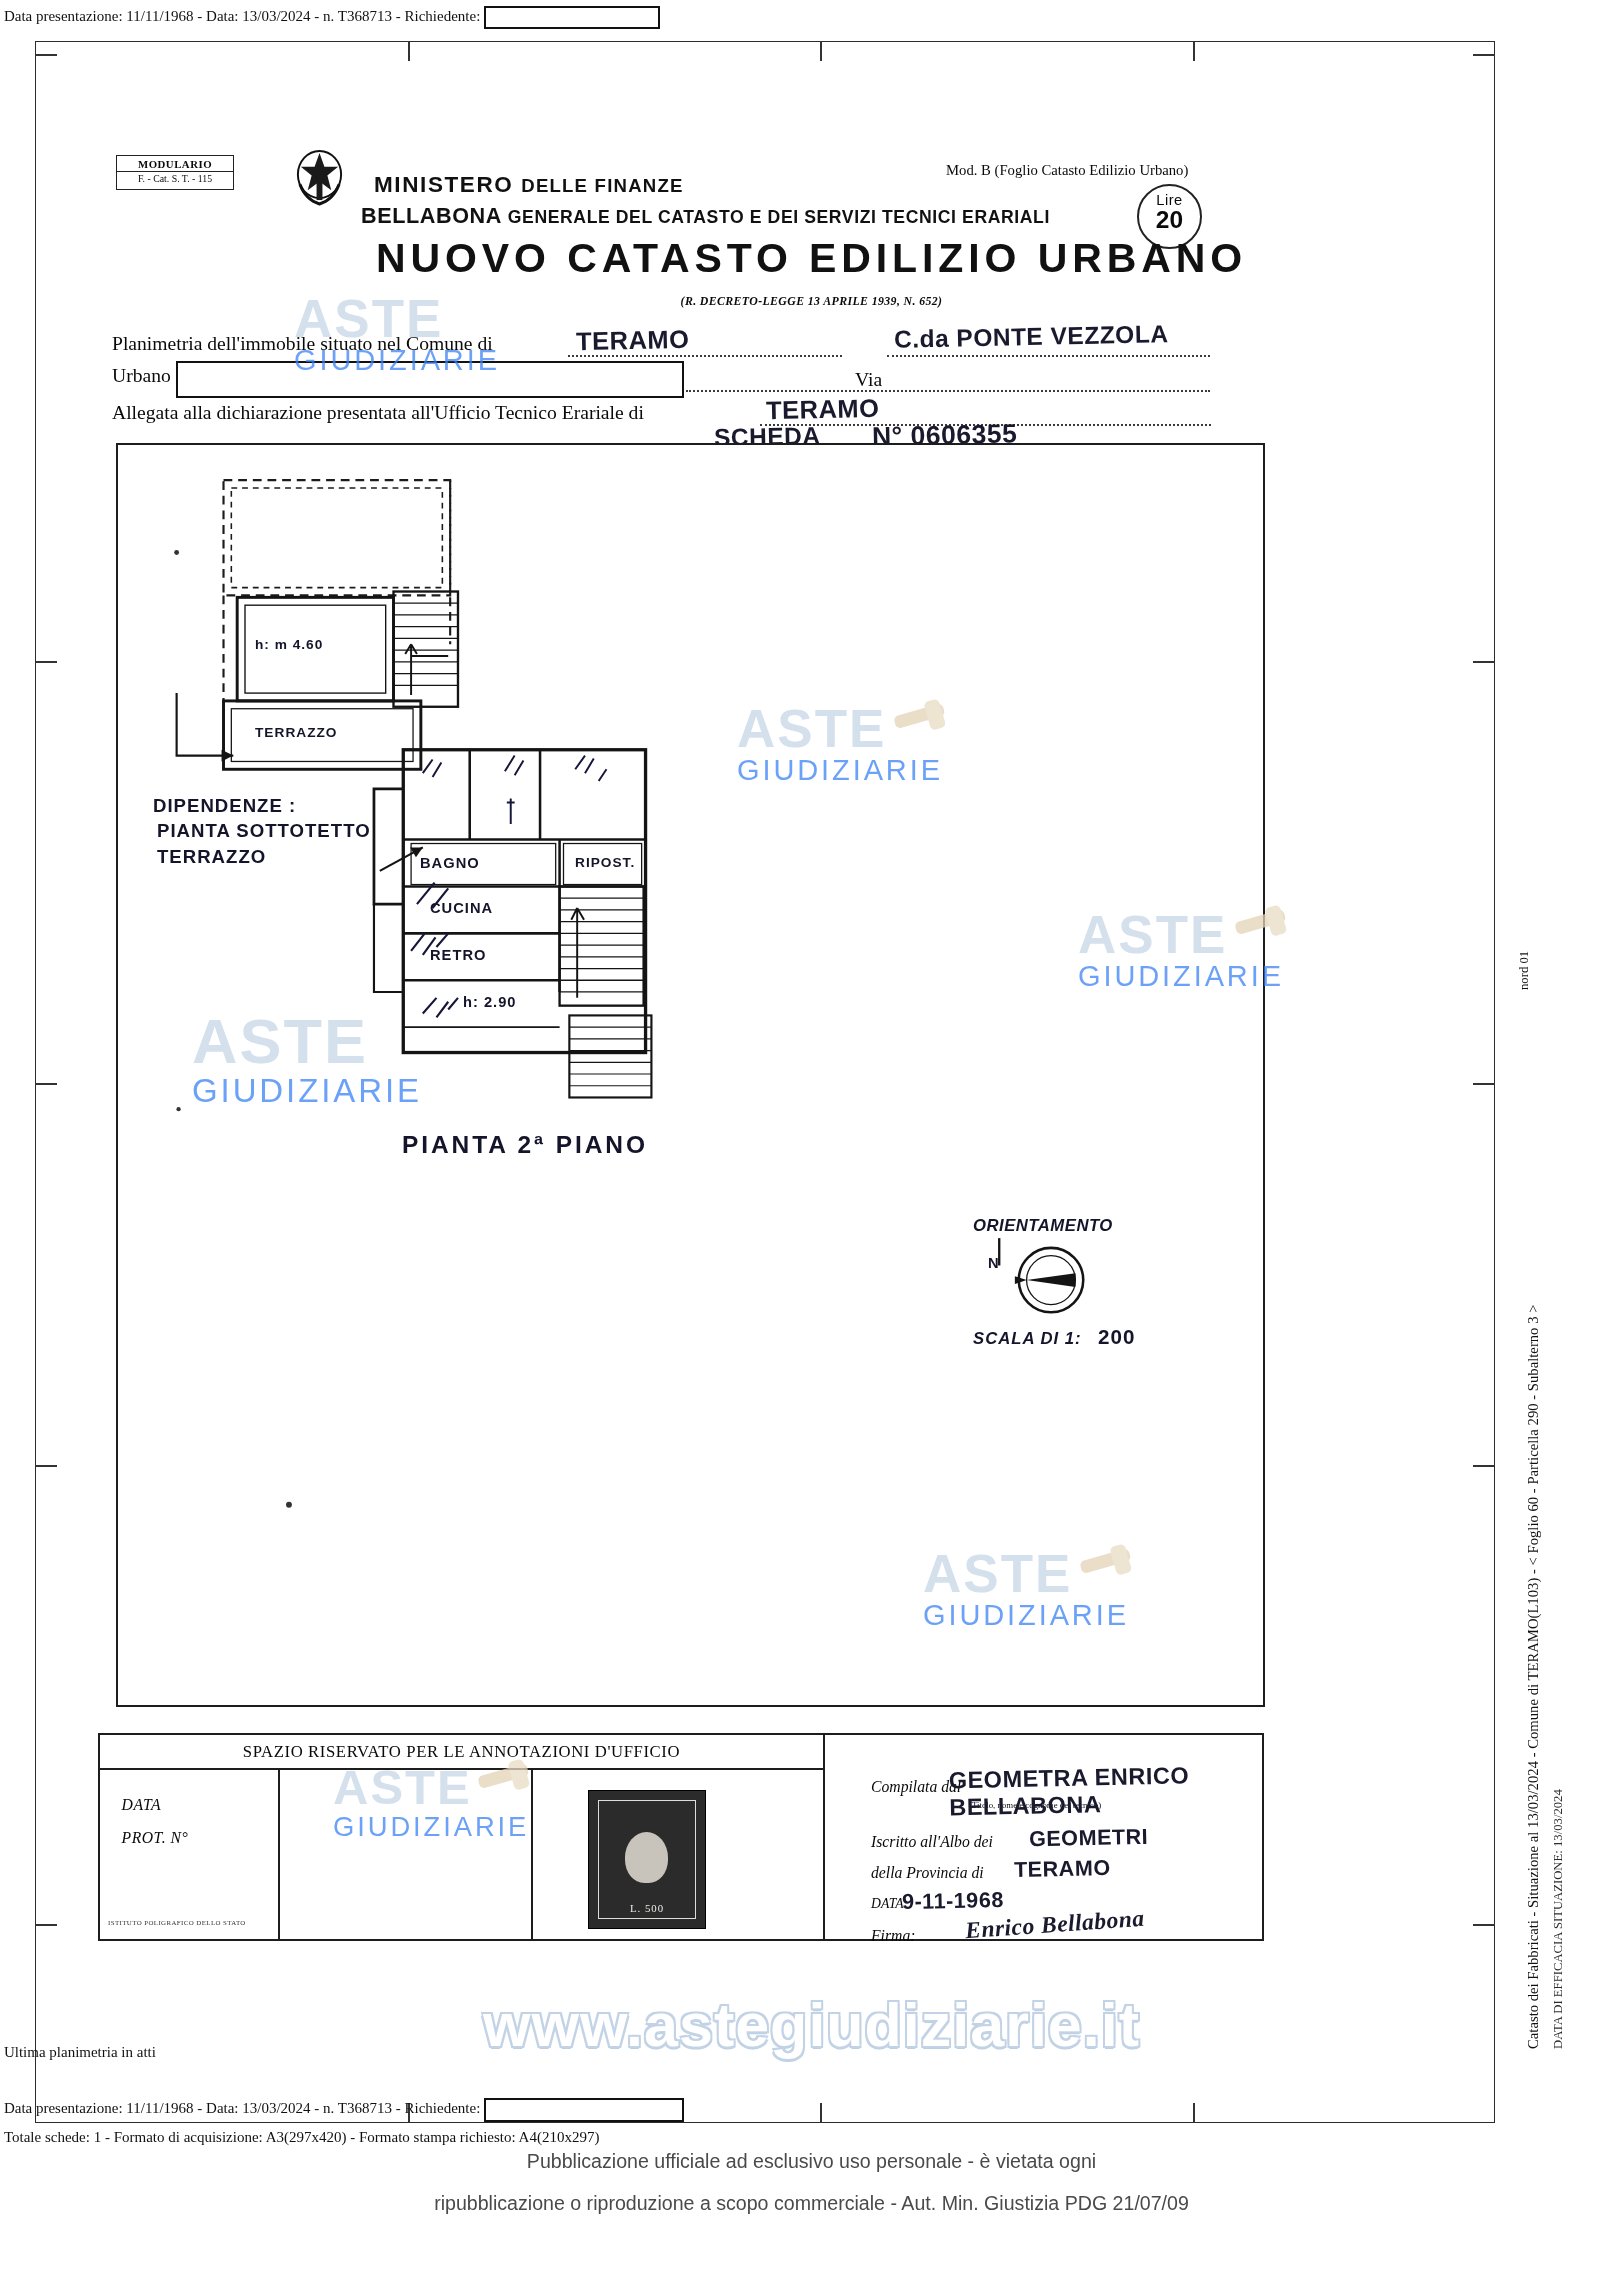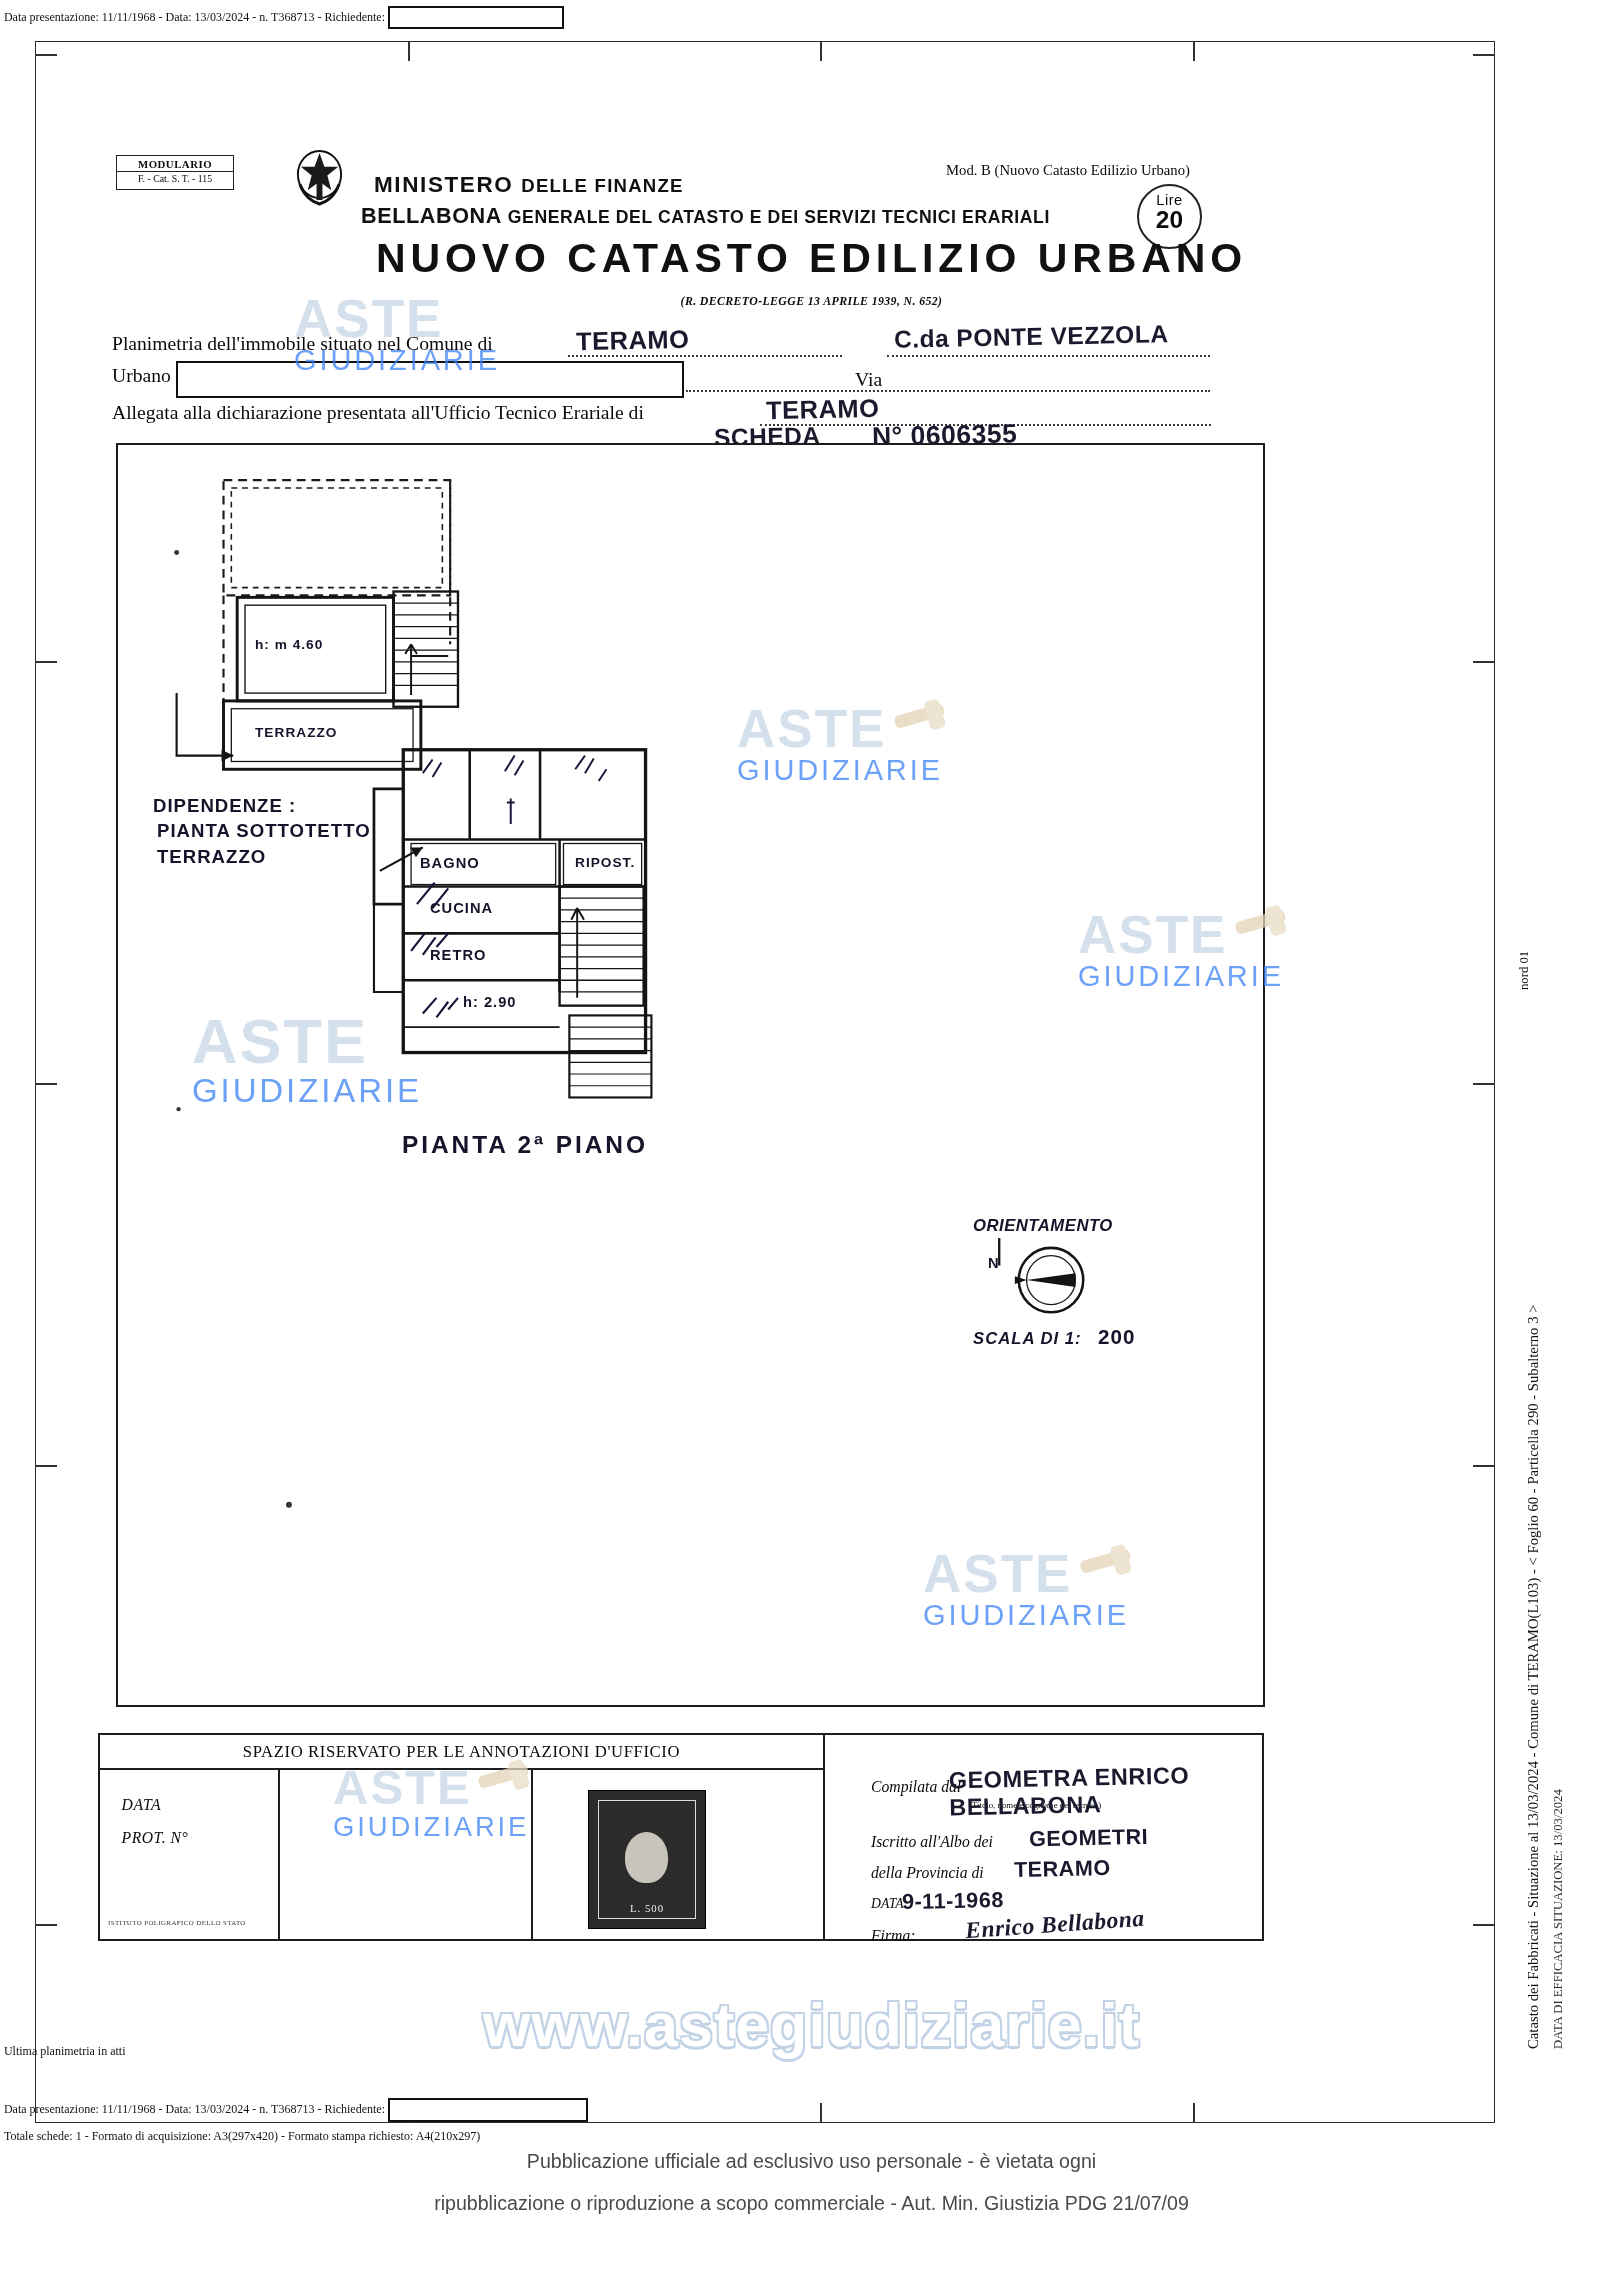--- a/index.html
+++ b/index.html
@@ -13,21 +13,21 @@
     position: relative;
     font-family: "Liberation Serif", serif;
     color: #0a0a0a;
     overflow: hidden;
   }
 
   
   .scan-line {
     position: absolute;
     font-family: "Liberation Serif", serif;
-    font-size: 12px;
+    font-size: 15px;
     color: #111;
     white-space: nowrap;
   }
   .redact-box {
     display: inline-block;
     border: 2px solid #111;
     background: #fff;
     height: 19.6px;
     vertical-align: middle;
   }
@@ -352,21 +352,21 @@
 <div class="min-fin">
   <span>MINISTERO</span>
   <span class="sm">DELLE FINANZE</span>
 </div>
 <div class="dir-gen">
   <span>BELLABONA</span>
   <span class="sm">GENERALE DEL CATASTO E DEI SERVIZI TECNICI ERARIALI</span>
 </div>
 
 <div class="mod-b">
-  <span>Mod. B (Nuovo Catasto Edilizio Urbano)</span>
+  <span>Mod. B (Foglio Catasto Edilizio Urbano)</span>
 </div>
 
 <div class="lire">
   <div class="l1">Lire</div>
   <div class="l2">20</div>
 </div>
 
 <div class="title-main">NUOVO CATASTO EDILIZIO URBANO</div>
 <div class="title-sub">(R. DECRETO-LEGGE 13 APRILE 1939, N. 652)</div>
 

